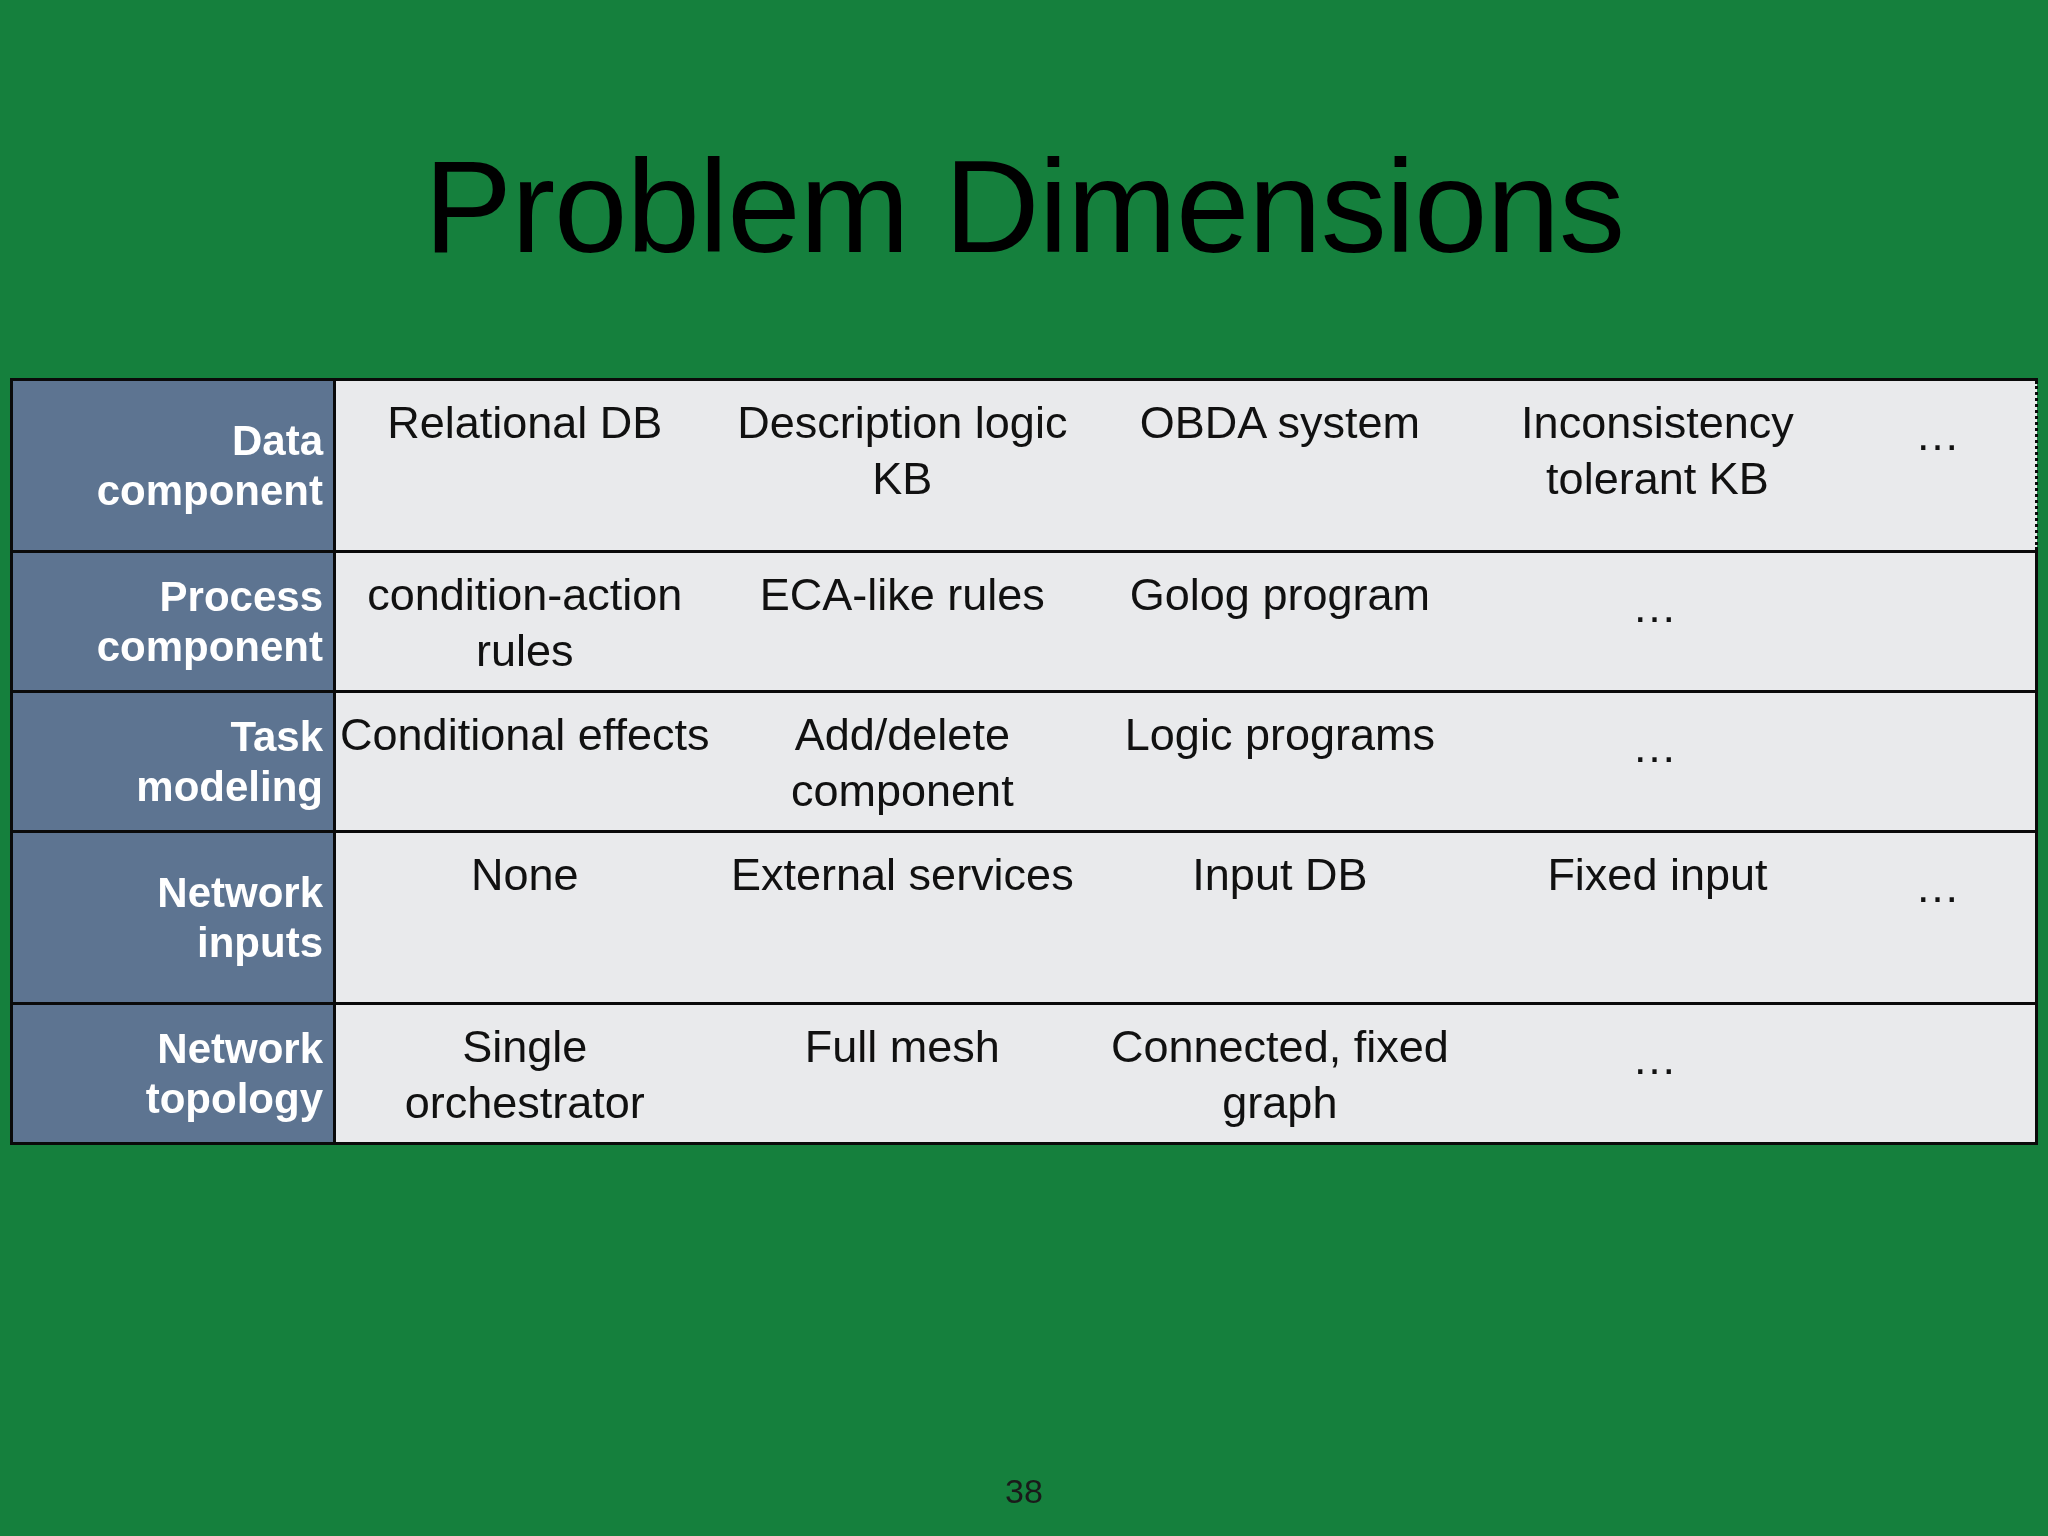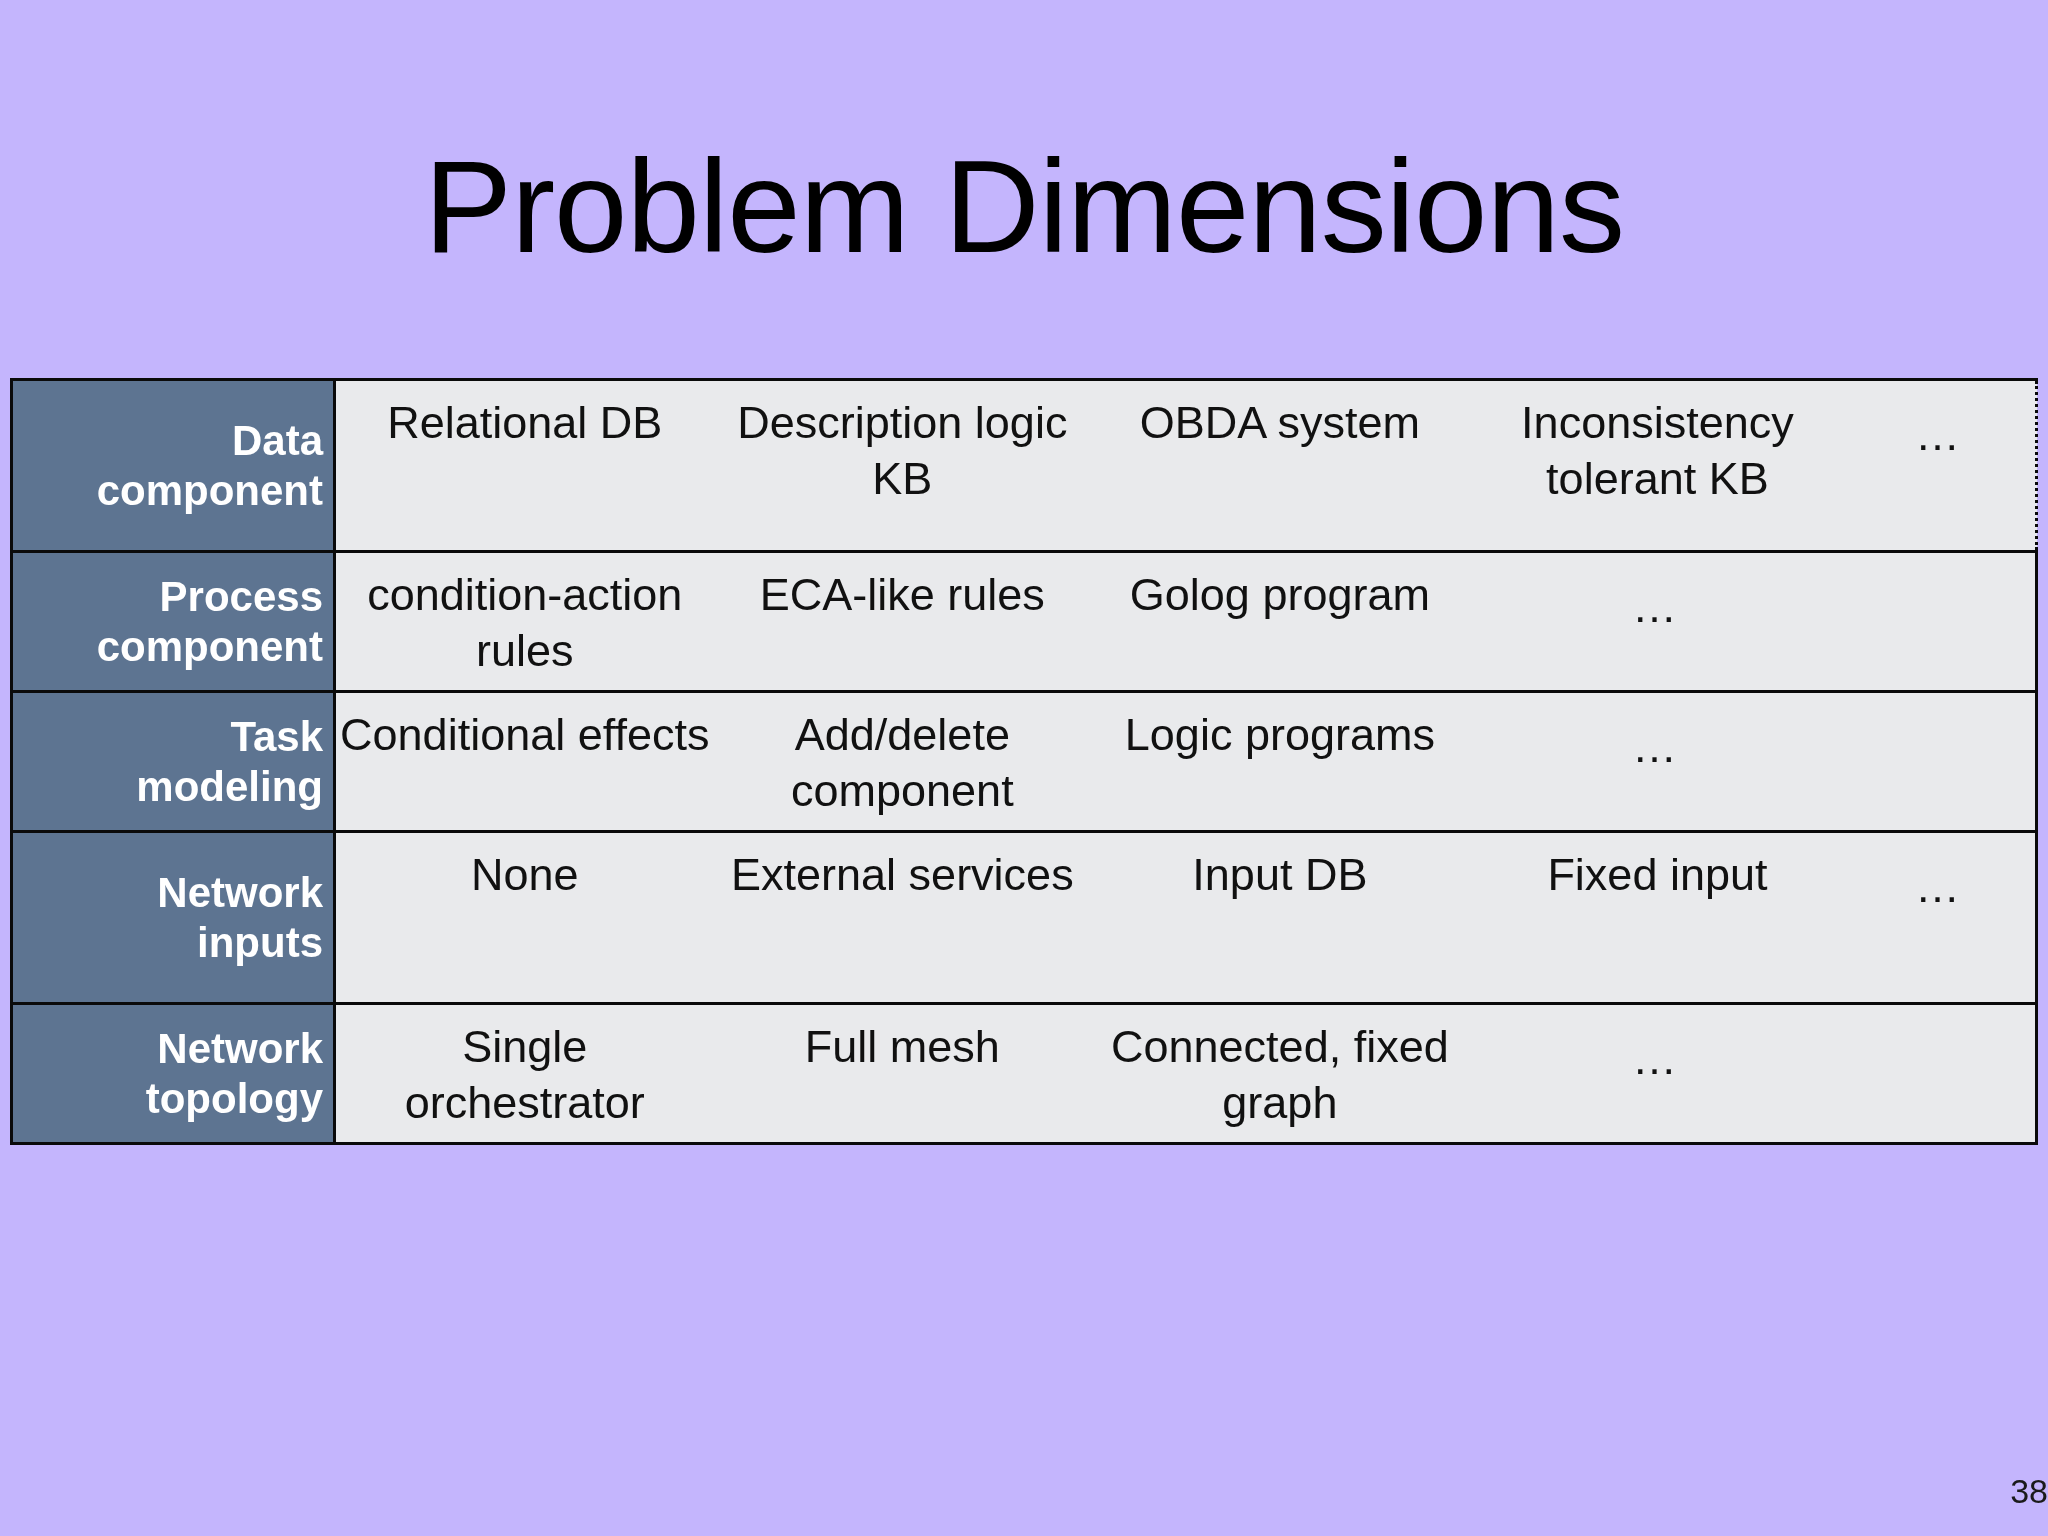--- a/index.html
+++ b/index.html
@@ -13,21 +13,21 @@
     height: 1536px;
     overflow: hidden;
     font-family: "Liberation Sans", "DejaVu Sans", sans-serif;
     -webkit-font-smoothing: antialiased;
   }
 
   .slide {
     position: relative;
     width: 2048px;
     height: 1536px;
-    background: #c4b5fd;
+    background: #15803d;
     box-sizing: border-box;
   }
 
   
   .slide-title {
     position: absolute;
     left: 0;
     top: 138px;
     width: 2048px;
     text-align: center;
@@ -141,21 +141,21 @@
   tr.r4 td { height: 172px; }
   tr.r5 td { height: 140px; }
   tr.r6 td { height: 160px; }
 
   
   .page-number {
     position: absolute;
     left: 0;
     top: 1472px;
     width: 2048px;
-    text-align: right;
+    text-align: center;
     font-family: "Liberation Sans", "DejaVu Sans", sans-serif;
     font-size: 34px;
     color: #1a1a1a;
   }
 </style>
 </head>
 <body>
 
 <div class="slide">
 

